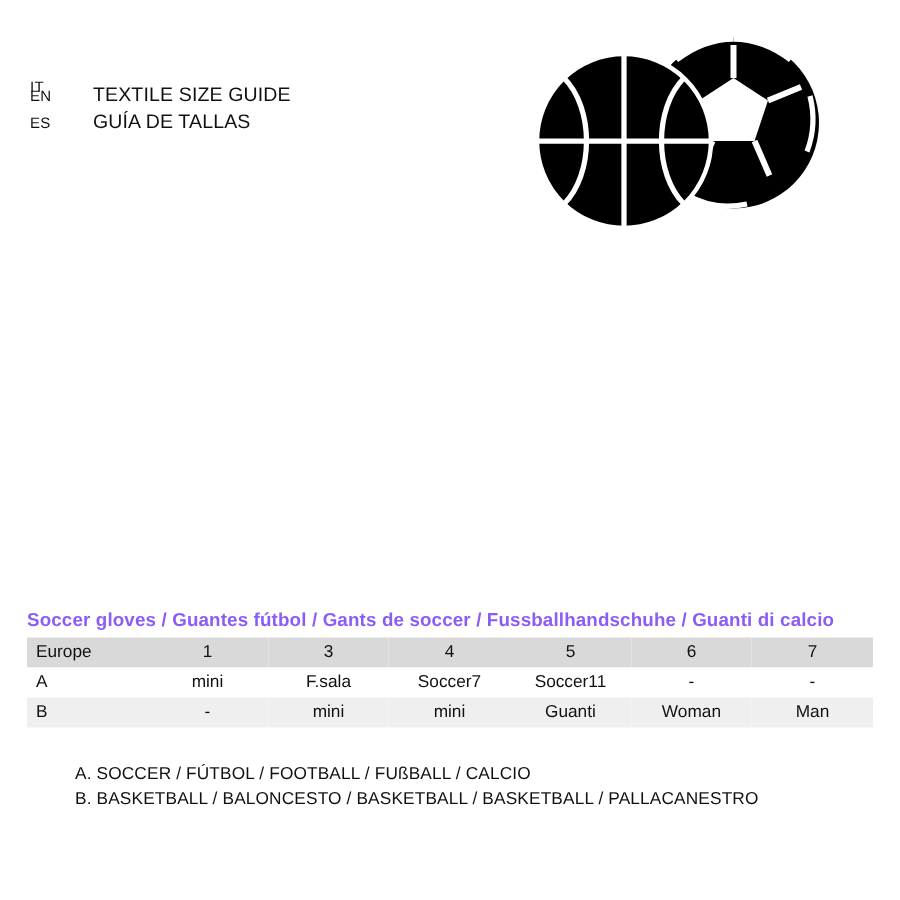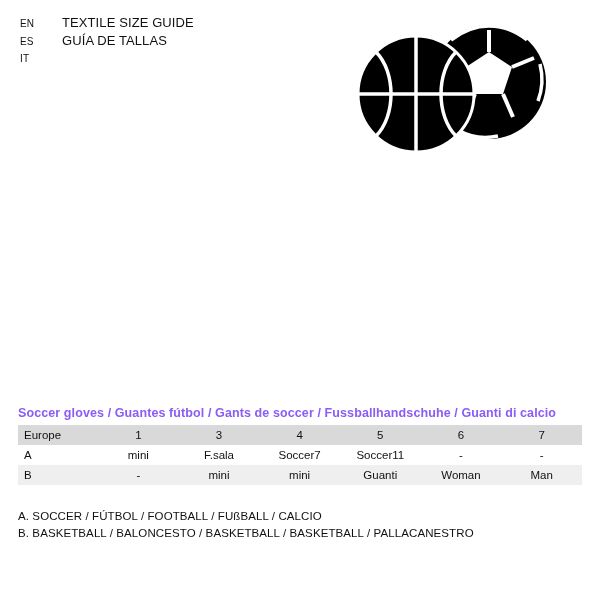--- a/index.html
+++ b/index.html
@@ -34,20 +34,21 @@
     flex: 0 0 42px;
     font-size: 10px;
     letter-spacing: 0.2px;
     color: #111;
   }
   .lang-text {
     font-size: 13px;
     letter-spacing: 0.1px;
     color: #111;
     white-space: nowrap;
+    margin-top: 40px;
   }
 
   
   #ball-illustration {
     position: absolute;
     left: 352px;
     top: 20px;
     width: 210px;
     height: 150px;
   }
@@ -106,20 +107,21 @@
     left: 18px;
     top: 508px;
     width: 564px;
   }
   .footnote {
     font-size: 11.5px;
     color: #111;
     line-height: 17px;
     white-space: nowrap;
     letter-spacing: 0.1px;
+    margin-left: 32px;
   }
 </style>
 </head>
 <body>
 
 <div id="lang-legend">
   <div class="lang-row">
     <span class="lang-code">EN</span>
     <span class="lang-text">TEXTILE SIZE GUIDE</span>
   </div>

